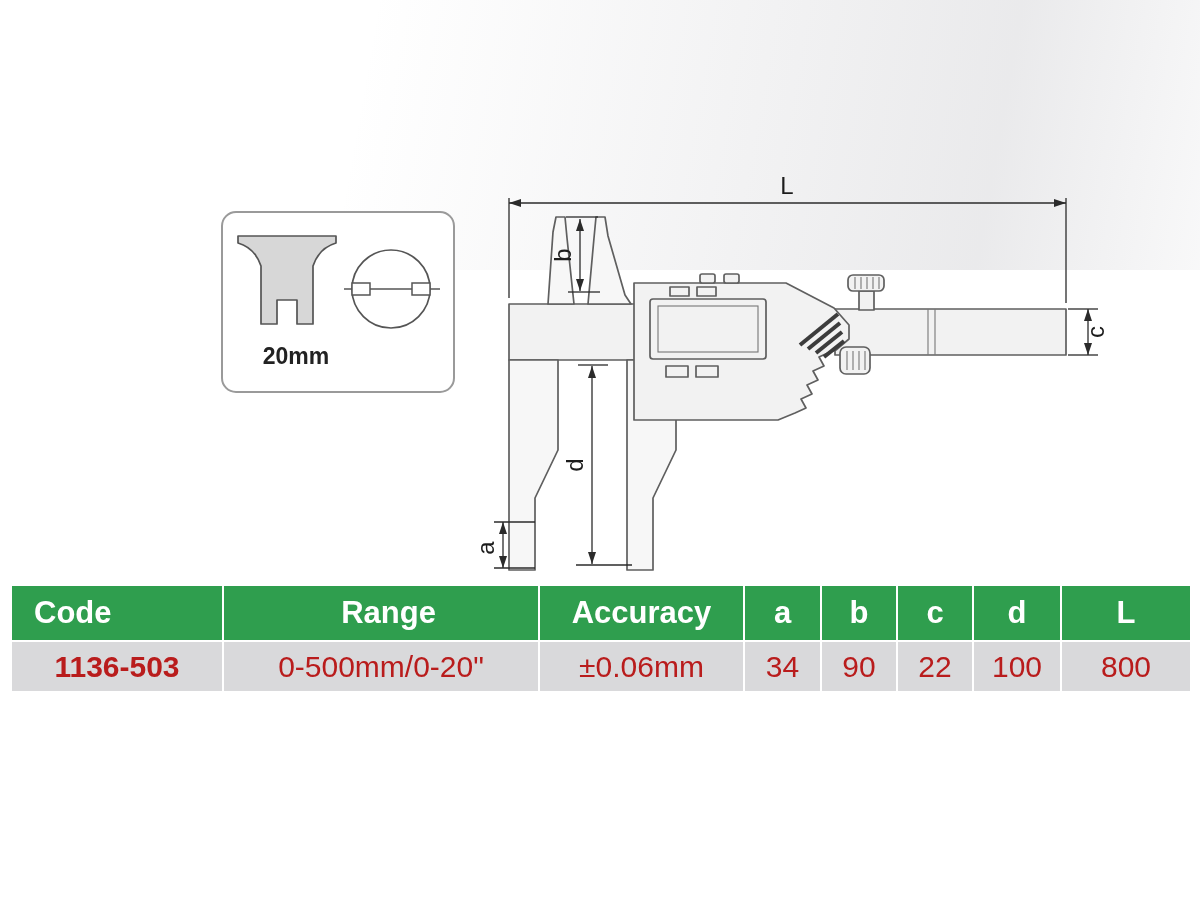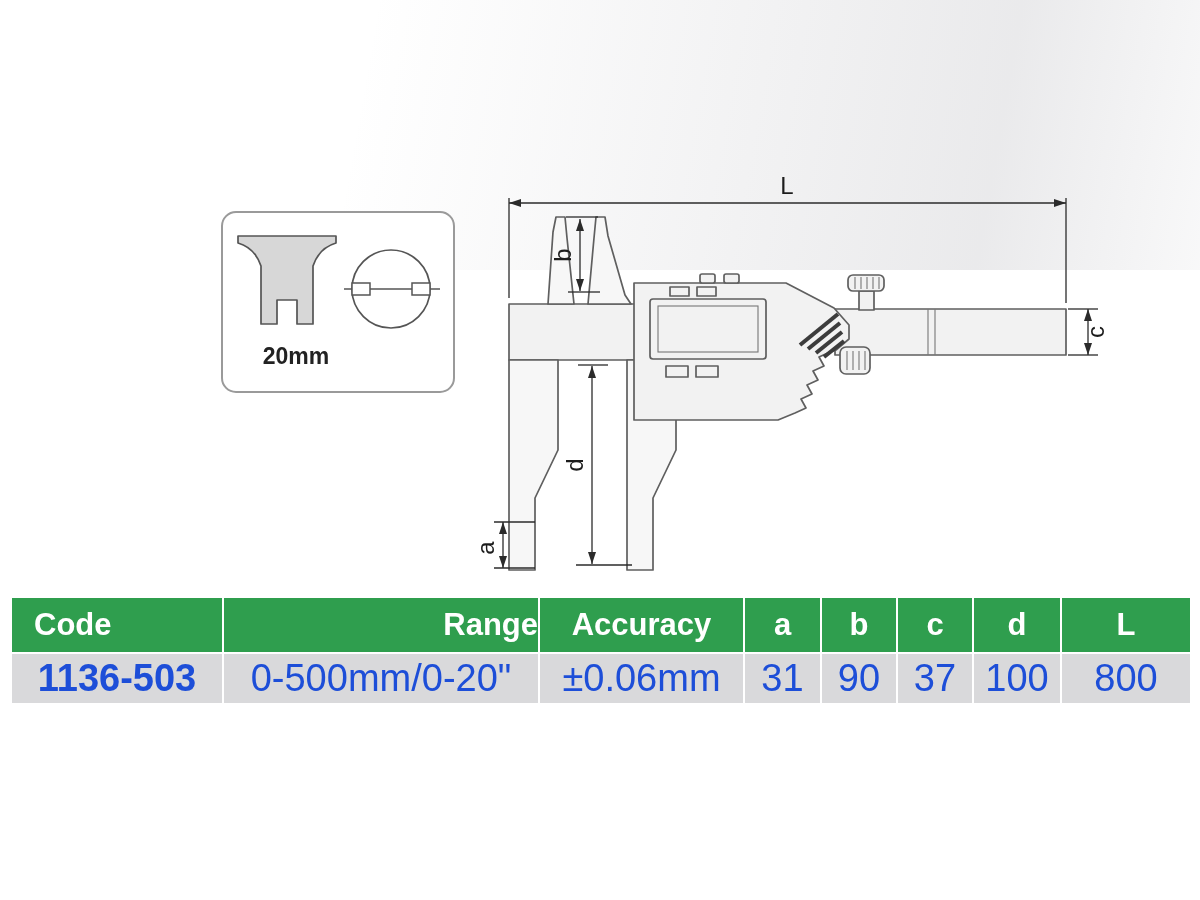--- a/index.html
+++ b/index.html
@@ -5,26 +5,26 @@
   html,body{margin:0;padding:0;background:#ffffff;}
   body{width:1200px;height:900px;font-family:"Liberation Sans",sans-serif;overflow:hidden;}
   .stage{position:relative;width:1200px;height:900px;background:#ffffff;}
   .bg-shade{position:absolute;top:0;left:0;width:1200px;height:270px;
     background:linear-gradient(100deg, rgba(255,255,255,0) 30%, rgba(150,150,158,0.20) 82%, rgba(200,200,205,0.12) 100%);
     pointer-events:none;}
   .diagram-svg{position:absolute;top:0;left:0;}
 
   
   :root{--header-green:#2f9e4e;--row-gray:#d9d9db;}
-  table.spec{position:absolute;left:10px;top:596px;width:1180px;border-collapse:collapse;table-layout:fixed;}
+  table.spec{position:absolute;left:10px;top:584px;width:1180px;border-collapse:collapse;table-layout:fixed;}
   table.spec th, table.spec td{border:2px solid #ffffff;overflow:hidden;white-space:nowrap;}
   table.spec th{background:var(--header-green);color:#ffffff;font-weight:bold;font-size:31px;height:54px;text-align:center;padding:0;}
   table.spec th.al{text-align:left;padding-left:22px;}
-  table.spec th.al2{text-align:right;padding-left:15px;}
-  table.spec td{background:var(--row-gray);color:#1d4ed8;font-size:38px;height:49px;text-align:center;padding:0;}
+  table.spec th.al2{text-align:center;padding-left:15px;}
+  table.spec td{background:var(--row-gray);color:#b91c1c;font-size:30px;height:49px;text-align:center;padding:0;}
   table.spec td.bold{font-weight:bold;}
 
   
   .part{fill:#f2f2f2;stroke:#5f5f5f;stroke-width:1.7;stroke-linejoin:round;}
   .part-light{fill:#f7f7f7;stroke:#5f5f5f;stroke-width:1.7;stroke-linejoin:round;}
   .thinline{stroke:#777;stroke-width:1.1;fill:none;}
   .dim{stroke:#2b2b2b;stroke-width:1.3;fill:none;}
   .dimhead{fill:#2b2b2b;stroke:none;}
   .dimtext{font-family:"Liberation Sans",sans-serif;font-size:24px;fill:#1c1c1c;}
   .insettext{font-family:"Liberation Sans",sans-serif;font-size:23px;font-weight:bold;fill:#222;}
@@ -177,21 +177,21 @@
         <th>c</th>
         <th>d</th>
         <th>L</th>
       </tr>
     </thead>
     <tbody>
       <tr>
         <td class="bold">1136-503</td>
         <td>0-500mm/0-20"</td>
         <td>±0.06mm</td>
-        <td>31</td>
+        <td>34</td>
         <td>90</td>
-        <td>37</td>
+        <td>22</td>
         <td>100</td>
         <td>800</td>
       </tr>
     </tbody>
   </table>
 </div>
 
 </body></html>

